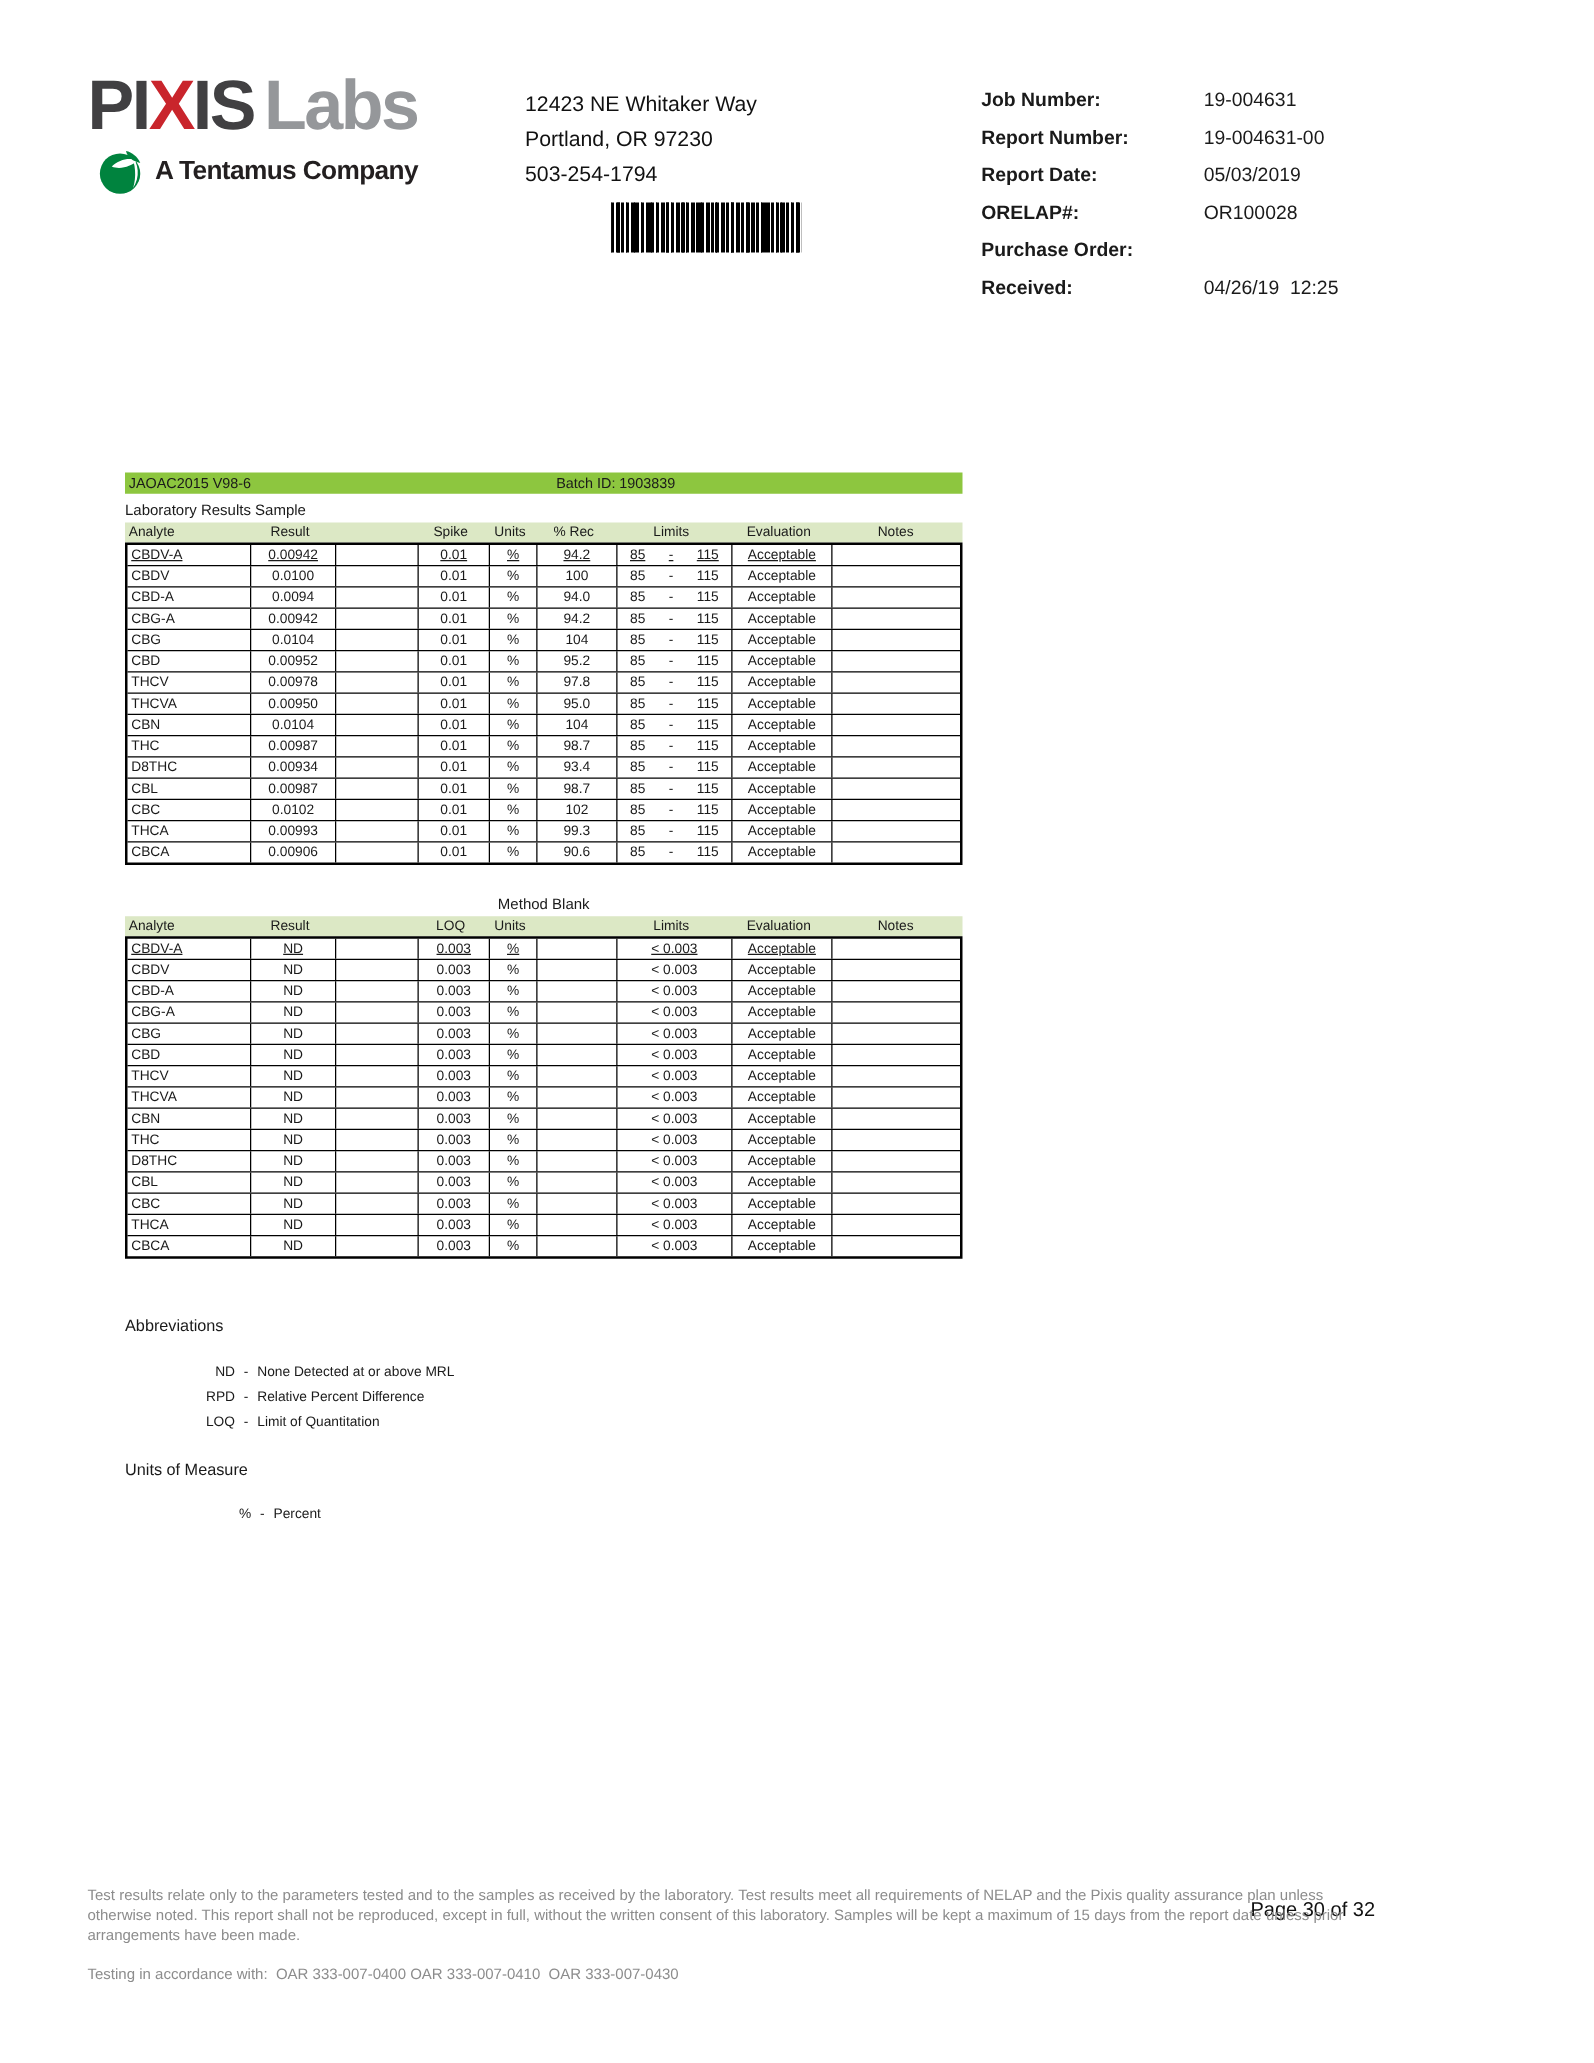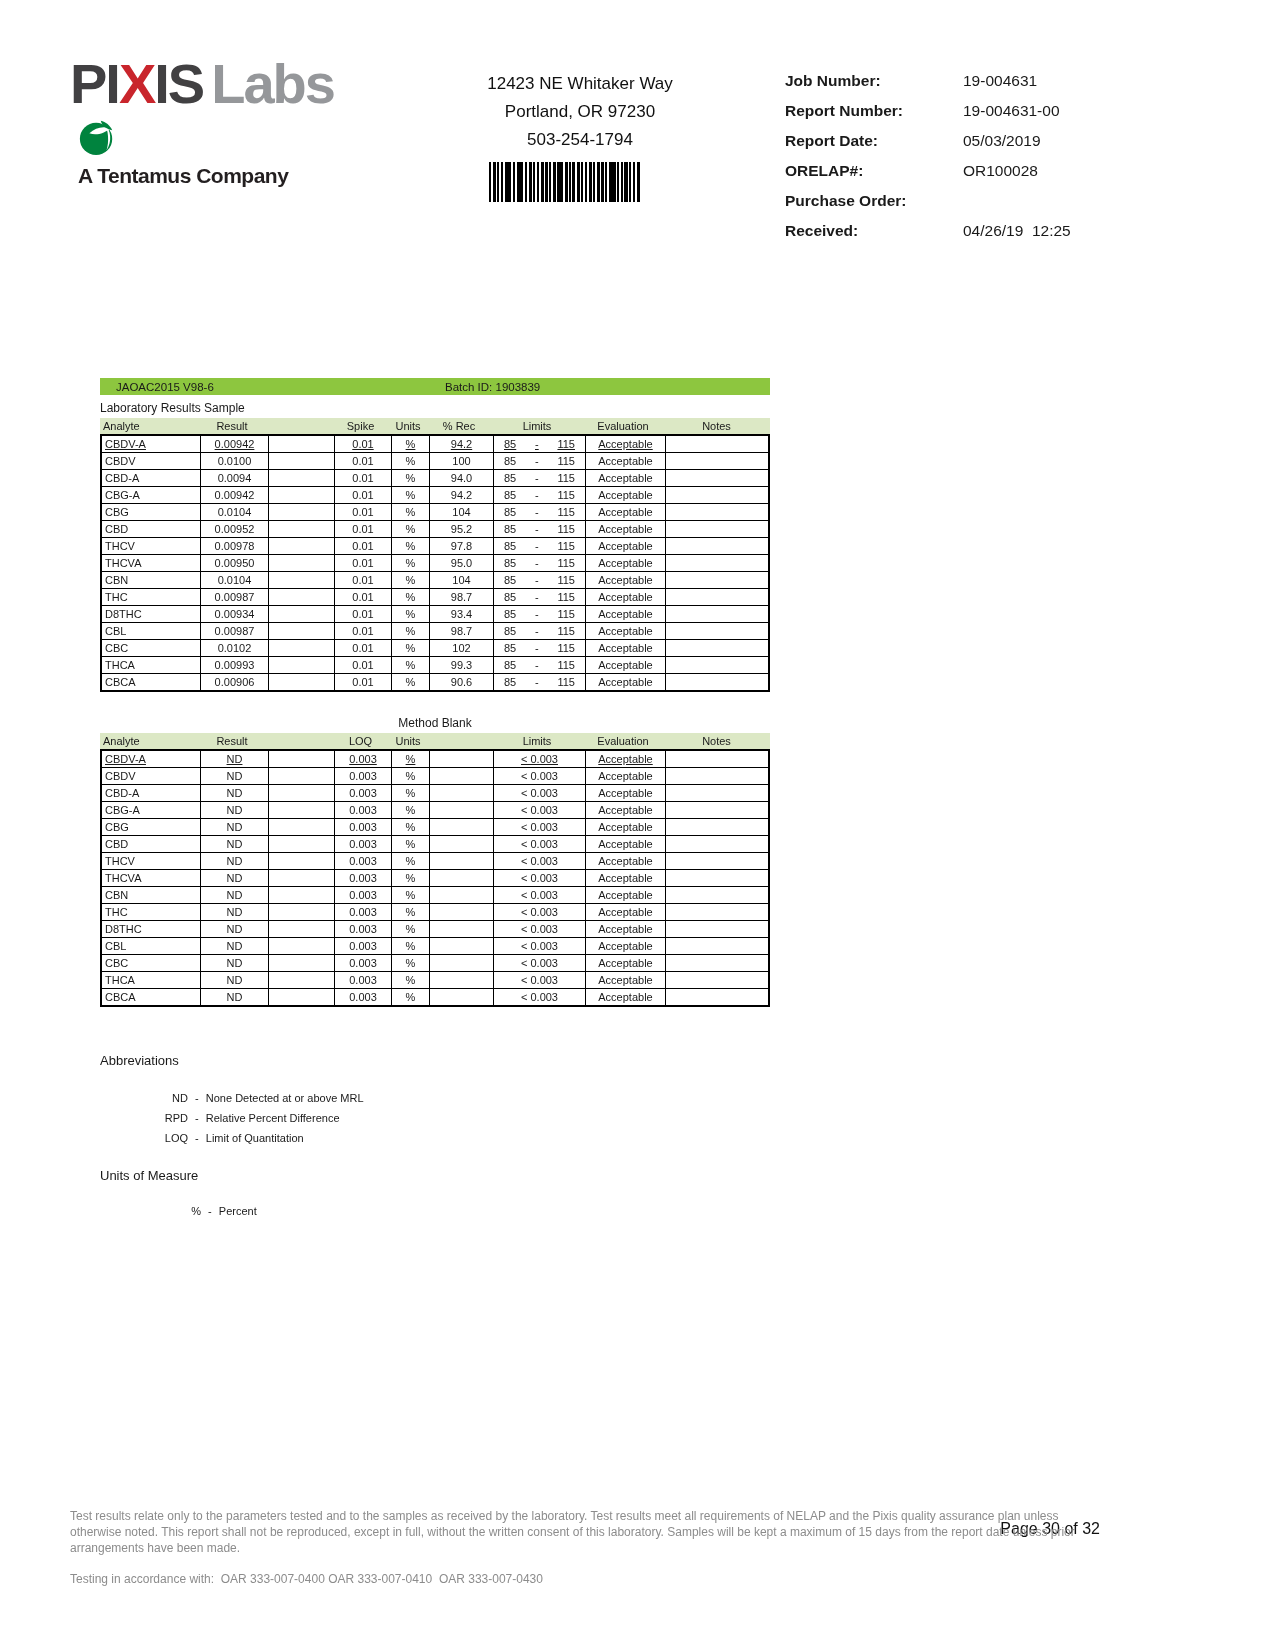--- a/index.html
+++ b/index.html
@@ -5,42 +5,42 @@
   html,body{margin:0;padding:0;}
   body{
     width:1275px;height:1650px;background:#ffffff;position:relative;
     font-family:"Liberation Sans", sans-serif;color:#1a1a1a;overflow:hidden;
   }
   
   .logo-block{position:absolute;left:70px;top:56px;}
   .logo-text{font-size:56px;font-weight:bold;letter-spacing:-2px;line-height:1;color:#414042;}
   .logo-x{color:#c9252c;}
   .logo-labs{color:#95979a;margin-left:8px;}
-  .tagline{display:flex;gap:8px;margin-top:6px;margin-left:8px;flex-direction:column;}
+  .tagline{display:flex;align-items:center;gap:8px;margin-top:6px;margin-left:8px;}
   .leaf-icon svg{width:38px;height:38px;display:block;}
   .tagline-text{font-size:21px;font-weight:bold;color:#231f20;letter-spacing:-0.5px;}
 
-  .addr{position:absolute;left:420px;top:70px;width:320px;text-align:center;
+  .addr{position:absolute;left:420px;top:70px;width:320px;
         font-size:17px;line-height:28px;color:#111;}
   .barcode{position:absolute;left:489px;top:162px;width:152px;height:40px;background-color:#fff;
     background-image:
       repeating-linear-gradient(90deg,#000 0 2px,transparent 2px 4px),
       repeating-linear-gradient(90deg,#000 0 1px,transparent 1px 6px),
       repeating-linear-gradient(90deg,transparent 0 5px,#000 5px 7px,transparent 7px 13px);}
 
   .info{position:absolute;left:785px;top:70px;}
   .info-row{display:flex;margin-bottom:9px;gap:15px;}
   .info-label{width:163px;font-weight:bold;font-size:15.5px;line-height:21px;}
   .info-value{font-size:15.5px;line-height:21px;white-space:pre;}
 
   
   .doc{position:absolute;left:100px;top:378px;width:670px;font-size:11px;}
   .qc-title{text-align:center;font-size:12.5px;margin:0 0 6px 0;}
   .method-bar{background:#8dc63f;height:17px;display:flex;align-items:center;
-              position:relative;font-size:11.5px;padding-left:16px;box-sizing:border-box;}
+              position:relative;font-size:11.5px;padding-left:3px;box-sizing:border-box;}
   .batch{position:absolute;left:345px;}
   .section-label{margin:6px 0 3px 0;font-size:12px;}
   .mb-label{margin-top:24px;text-align:center;}
 
   .grid-row{display:grid;grid-template-columns:98px 68px 66px 57px 38px 64px 92px 80px 107px;}
   .thead{background:#dce8c5;height:16px;line-height:16px;font-size:11px;}
   .thead .hc{text-align:center;overflow:hidden;}
   .thead .hc0{text-align:left;padding-left:3px;}
   .tbody{border:2px solid #000;}
   .row{height:16px;border-top:1px solid #000;}

